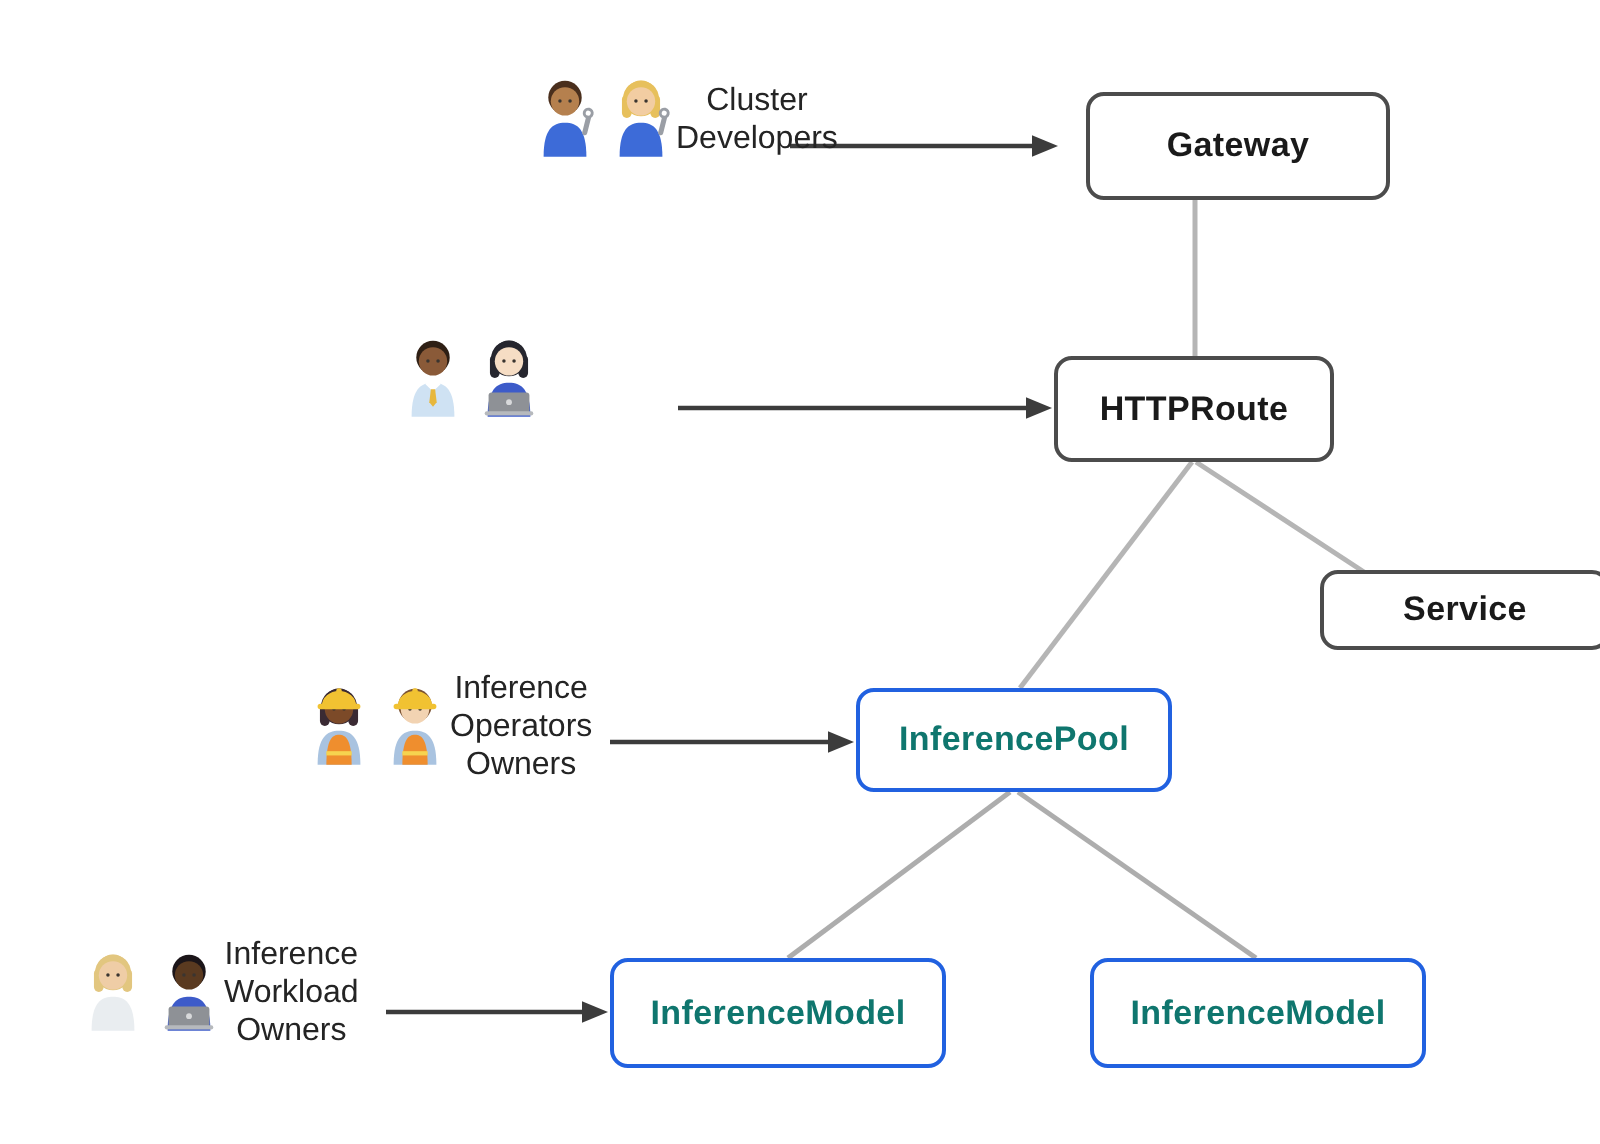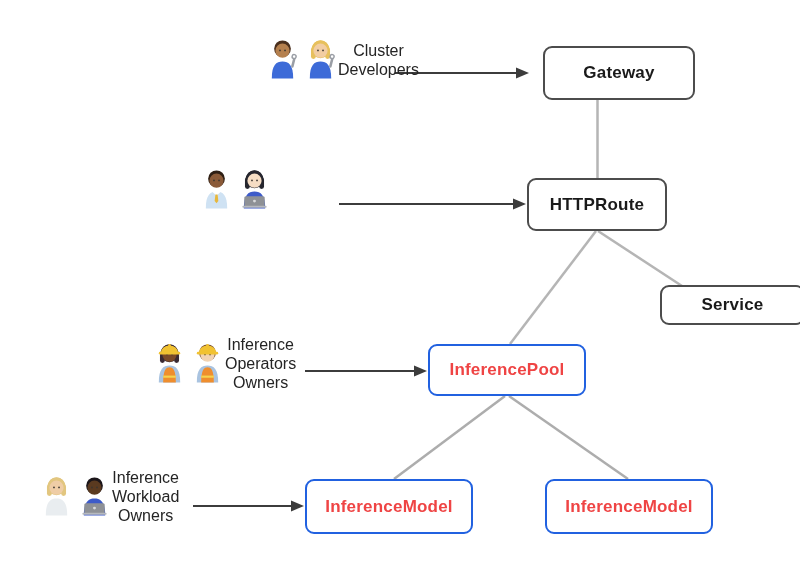--- a/index.html
+++ b/index.html
@@ -7,21 +7,21 @@
     position:relative;width:800px;height:572px;background:#ffffff;
     font-family:"Liberation Sans",sans-serif;overflow:hidden;
   }
   svg.wires{position:absolute;left:0;top:0;width:800px;height:572px;}
   .node{
     position:absolute;display:flex;align-items:center;justify-content:center;
     background:#ffffff;border-radius:9px;font-weight:700;font-size:17px;
     letter-spacing:.2px;box-sizing:border-box;
   }
   .node.dark{border:2.5px solid #4c4c4c;color:#1a1a1a;}
-  .node.blue{border:2.5px solid #2161e0;color:#ef4444;}
+  .node.blue{border:2.5px solid #2161e0;color:#0f766e;}
   #gateway{left:531px;top:46px;width:152px;height:54px;margin-left:12px;}
   #httproute{left:527px;top:178px;width:140px;height:53px;}
   #service{left:612px;top:285px;width:145px;height:40px;margin-left:48px;}
   #inferencepool{left:428px;top:344px;width:158px;height:52px;}
   #inferencemodel-a{left:305px;top:479px;width:168px;height:55px;}
   #inferencemodel-b{left:545px;top:479px;width:168px;height:55px;}
   .persona{position:absolute;width:140px;display:flex;flex-direction:row;align-items:center;}
   .avatars{display:flex;gap:3px;height:44px;align-items:flex-end;}
   .plabel{margin-top:5px;text-align:center;font-size:16px;line-height:19px;color:#242424;}
   #p-cluster{left:265px;top:35px;}

